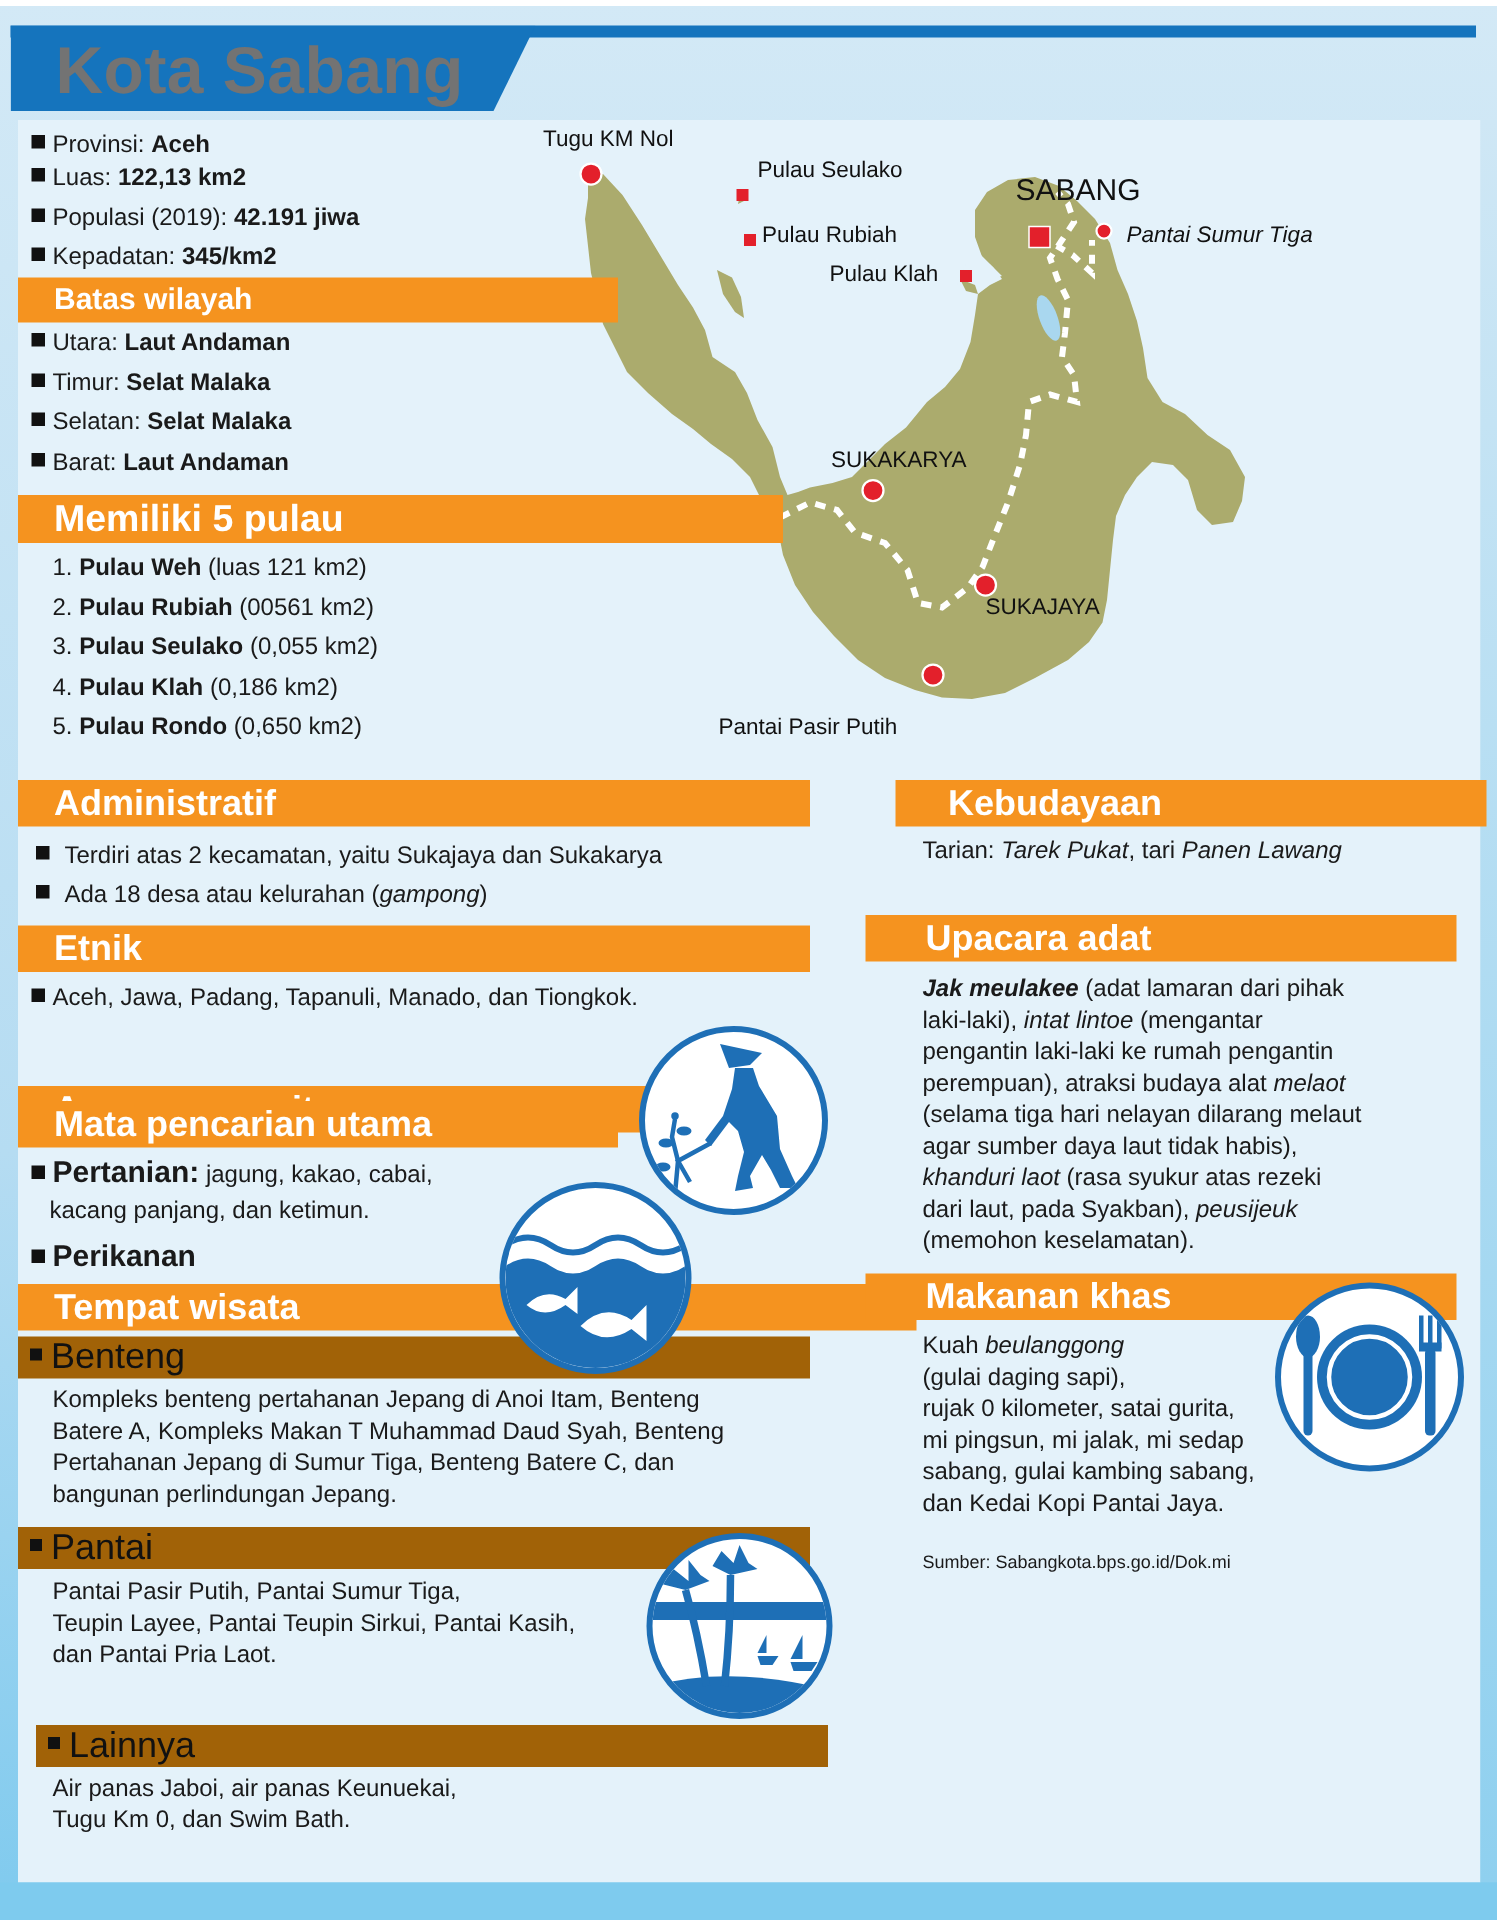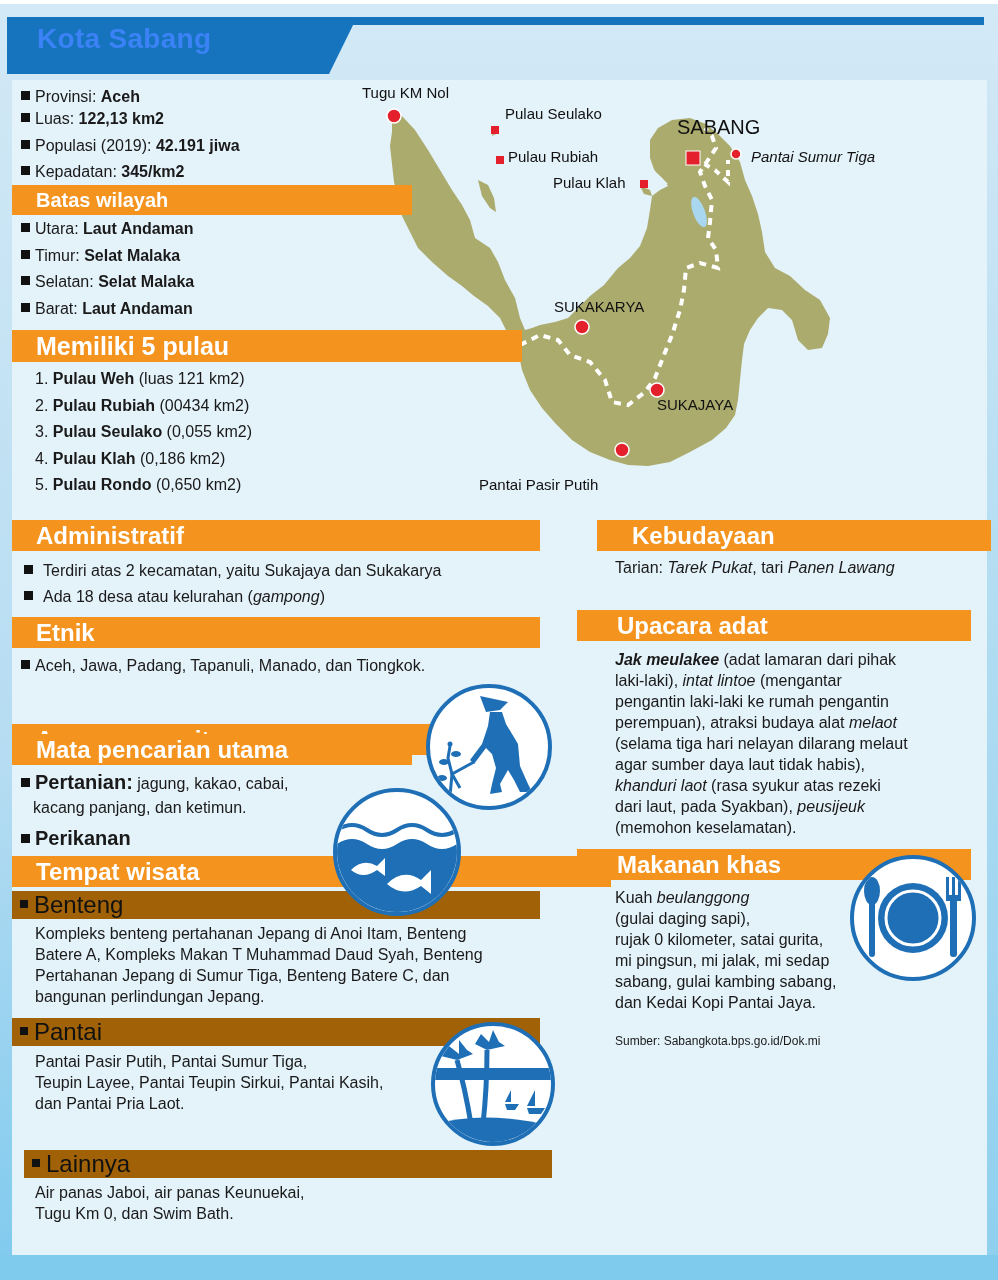--- a/index.html
+++ b/index.html
@@ -13,21 +13,21 @@
   .outer-top { position: absolute; left: 0; top: 0; width: 998px; height: 4px; background: #ffffff; }
   .title-bar {
     position: absolute; left: 7px; top: 17px; width: 977px; height: 57px;
   }
   .title-stripe { position: absolute; left: 0; top: 0; width: 977px; height: 8px; background: #1574bd; }
   .title-block {
     position: absolute; left: 0; top: 0; width: 350px; height: 57px; background: #1574bd;
     clip-path: polygon(0 0, 100% 0, 92% 100%, 0 100%);
   }
   .title-text {
-    position: absolute; left: 30px; top: 6px; font-size: 28px; font-weight: bold; color: #3b82f6; letter-spacing: 0.3px;
+    position: absolute; left: 30px; top: 6px; font-size: 44px; font-weight: bold; color: #737373; letter-spacing: 0.3px;
   }
   .panel {
     position: absolute; left: 12px; top: 80px; width: 975px; height: 1175px; background: #e4f2fa;
   }
   .abs { position: absolute; }
   .bullet::before {
     content: ""; display: inline-block; width: 9px; height: 9px; background: #111; margin-right: 5px; vertical-align: 2px;
   }
   .info-line { font-size: 16px; line-height: 24px; white-space: nowrap; }
   .info-line b { font-weight: bold; }
@@ -122,21 +122,21 @@
 <div class="abs" style="left:21px;top:216px;">
   <div class="info-line bullet" style="line-height:26.5px;"><span>Utara: </span><b>Laut Andaman</b></div>
   <div class="info-line bullet" style="line-height:26.5px;"><span>Timur: </span><b>Selat Malaka</b></div>
   <div class="info-line bullet" style="line-height:26.5px;"><span>Selatan: </span><b>Selat Malaka</b></div>
   <div class="info-line bullet" style="line-height:26.5px;"><span>Barat: </span><b>Laut Andaman</b></div>
 </div>
 
 <div class="orange-bar h-lg" style="left:12px;top:330px;width:510px;">Memiliki 5 pulau</div>
 <div class="abs" style="left:35px;top:366px;">
   <div class="list-num"><span>1. </span><b>Pulau Weh</b><span> (luas 121 km2)</span></div>
-  <div class="list-num"><span>2. </span><b>Pulau Rubiah</b><span> (00434 km2)</span></div>
+  <div class="list-num"><span>2. </span><b>Pulau Rubiah</b><span> (00561 km2)</span></div>
   <div class="list-num"><span>3. </span><b>Pulau Seulako</b><span> (0,055 km2)</span></div>
   <div class="list-num"><span>4. </span><b>Pulau Klah</b><span> (0,186 km2)</span></div>
   <div class="list-num"><span>5. </span><b>Pulau Rondo</b><span> (0,650 km2)</span></div>
 </div>
 
 <div class="orange-bar h-md" style="left:12px;top:520px;width:528px;">Administratif</div>
 <div class="abs" style="left:24px;top:558px;">
   <div class="info-line bullet" style="line-height:26px;"><span style="margin-left:5px;">Terdiri atas 2 kecamatan, yaitu Sukajaya dan Sukakarya</span></div>
   <div class="info-line bullet" style="line-height:26px;"><span style="margin-left:5px;">Ada 18 desa atau kelurahan (</span><i>gampong</i><span>)</span></div>
 </div>

